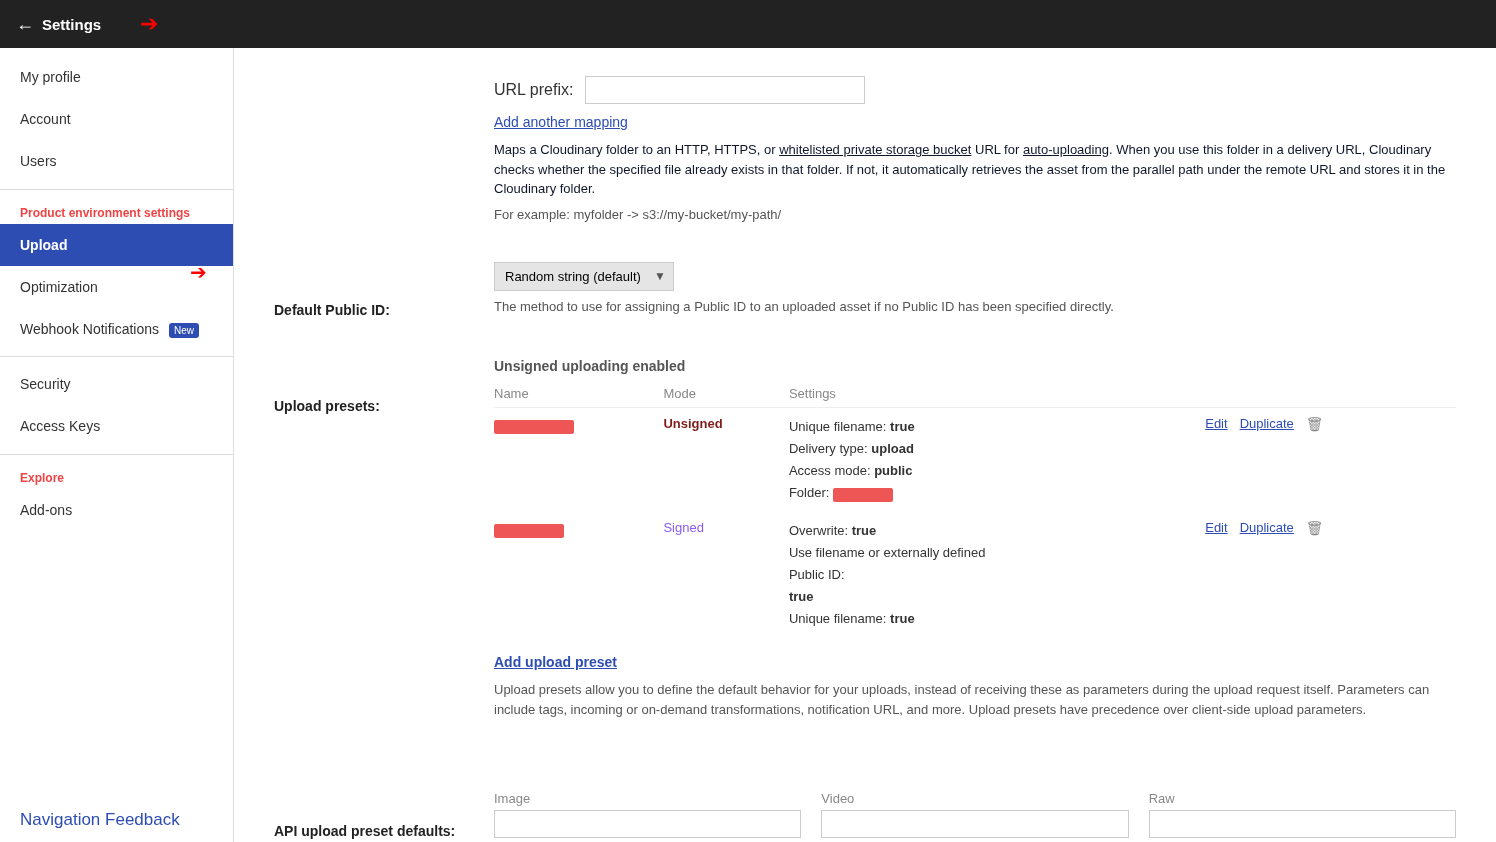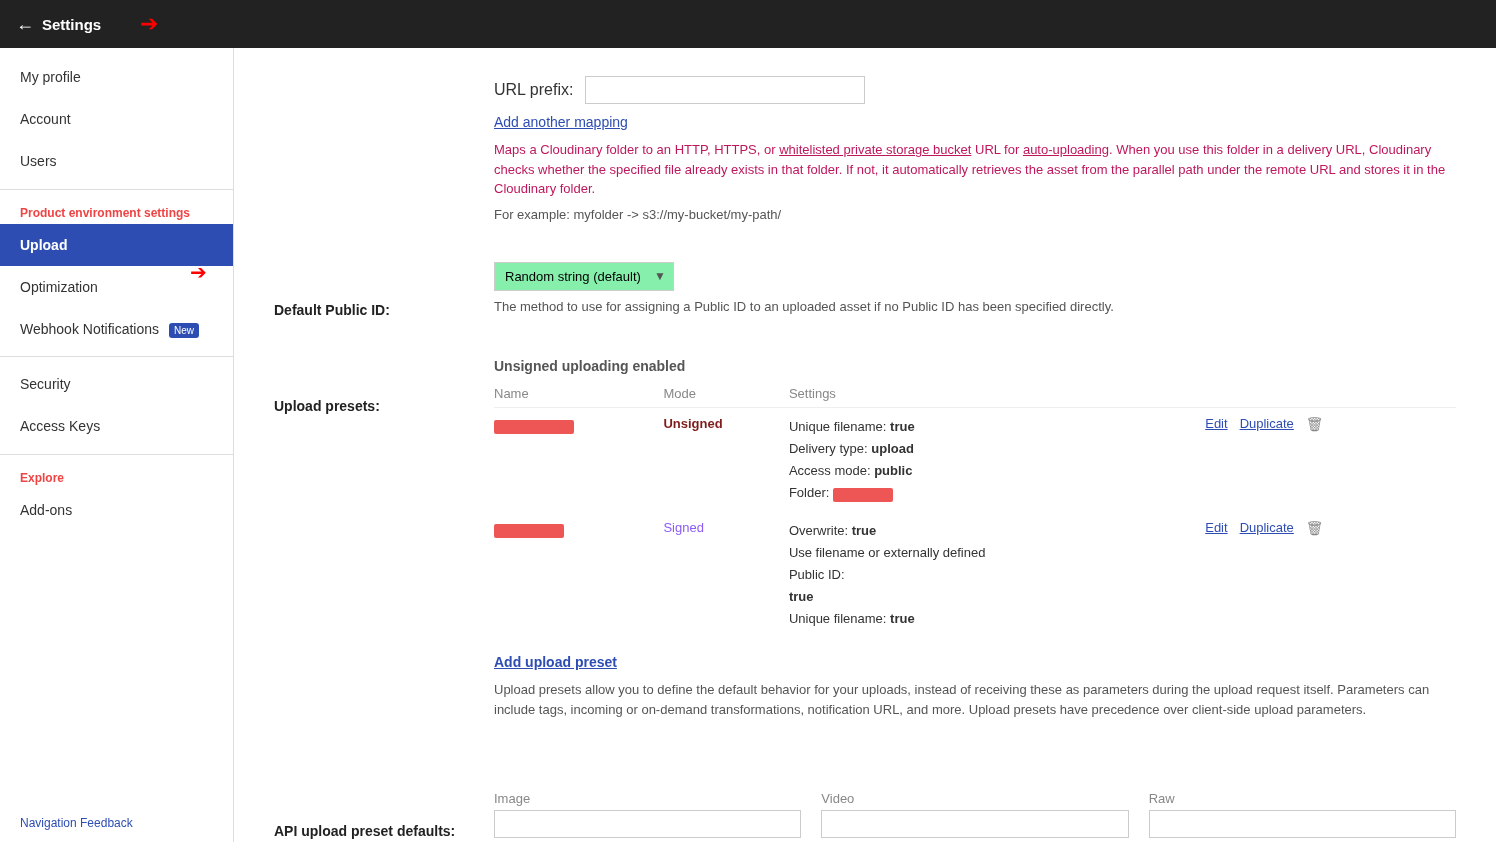--- a/index.html
+++ b/index.html
@@ -78,21 +78,21 @@
       margin-left: 6px;
       vertical-align: middle;
     }
     .sidebar-footer {
       margin-top: auto;
       padding: 12px 20px;
     }
     .sidebar-footer a {
       color: #2d4db3;
       text-decoration: none;
-      font-size: 12px;
+      font-size: 17px;
     }
 
     
     .main {
       flex: 1;
       overflow-y: auto;
       padding: 0 0 40px 0;
     }
     .content-area {
       padding: 16px 40px 16px 40px;
@@ -138,41 +138,41 @@
     }
     .link {
       color: #2d4db3;
       text-decoration: underline;
       cursor: pointer;
       font-size: 14px;
       margin-top: 44px;
     }
     .info-text {
       font-size: 13px;
-      color: #be185d;
+      color: #0f172a;
       line-height: 1.5;
     }
     .example-text {
       font-size: 13px;
       color: #555;
       margin-top: 8px;
     }
 
     
     .select-wrapper {
       position: relative;
       display: inline-block;
     }
     .select-control {
       appearance: none;
       -webkit-appearance: none;
       border: 1px solid #ccc;
       padding: 6px 30px 6px 10px;
       font-size: 13px;
-      background: #86efac;
+      background: #e5e5e5;
       cursor: pointer;
       min-width: 180px;
     }
     .select-arrow {
       position: absolute;
       right: 8px;
       top: 50%;
       transform: translateY(-50%);
       pointer-events: none;
       font-size: 12px;

